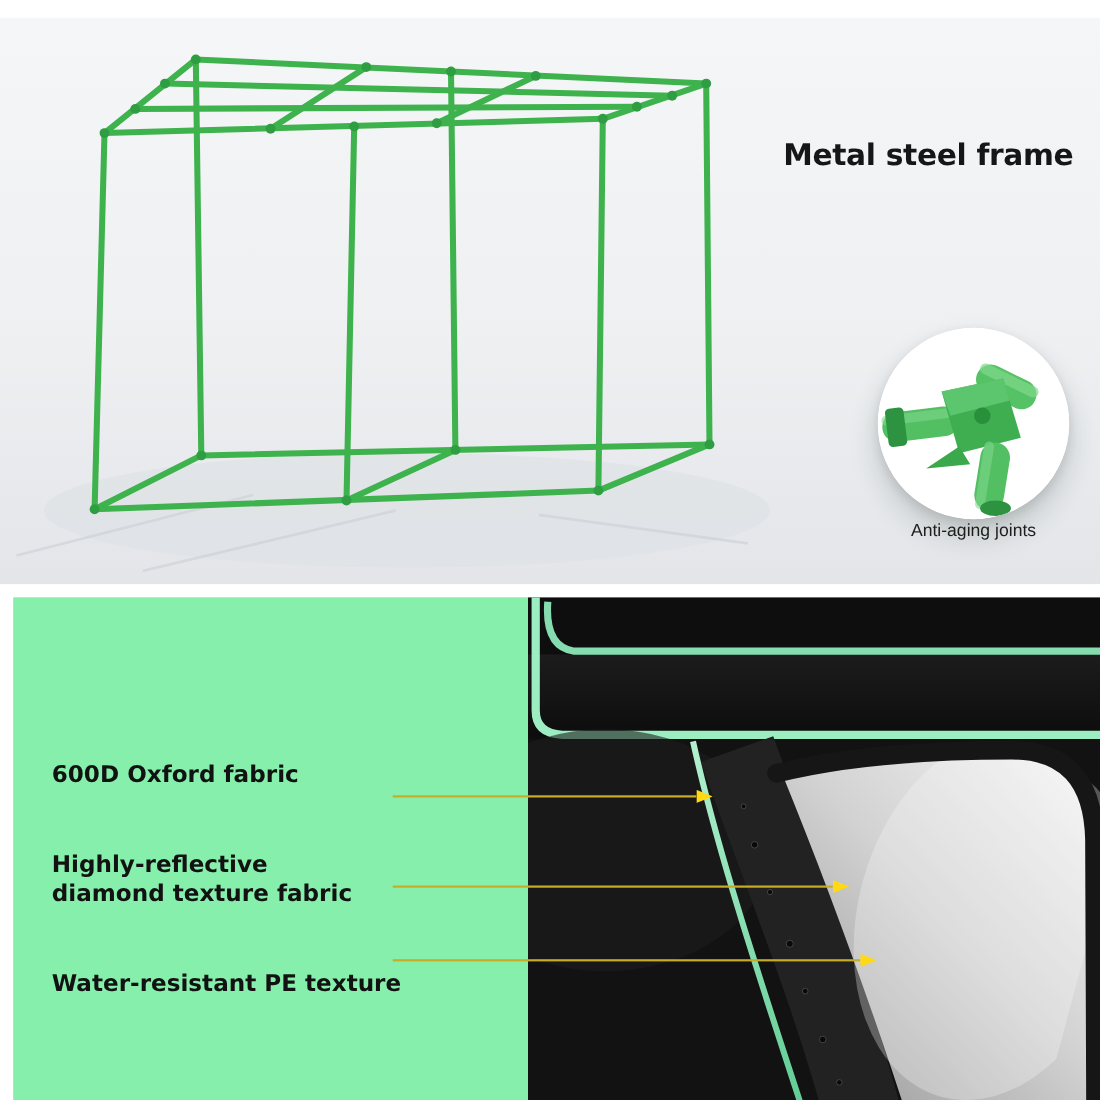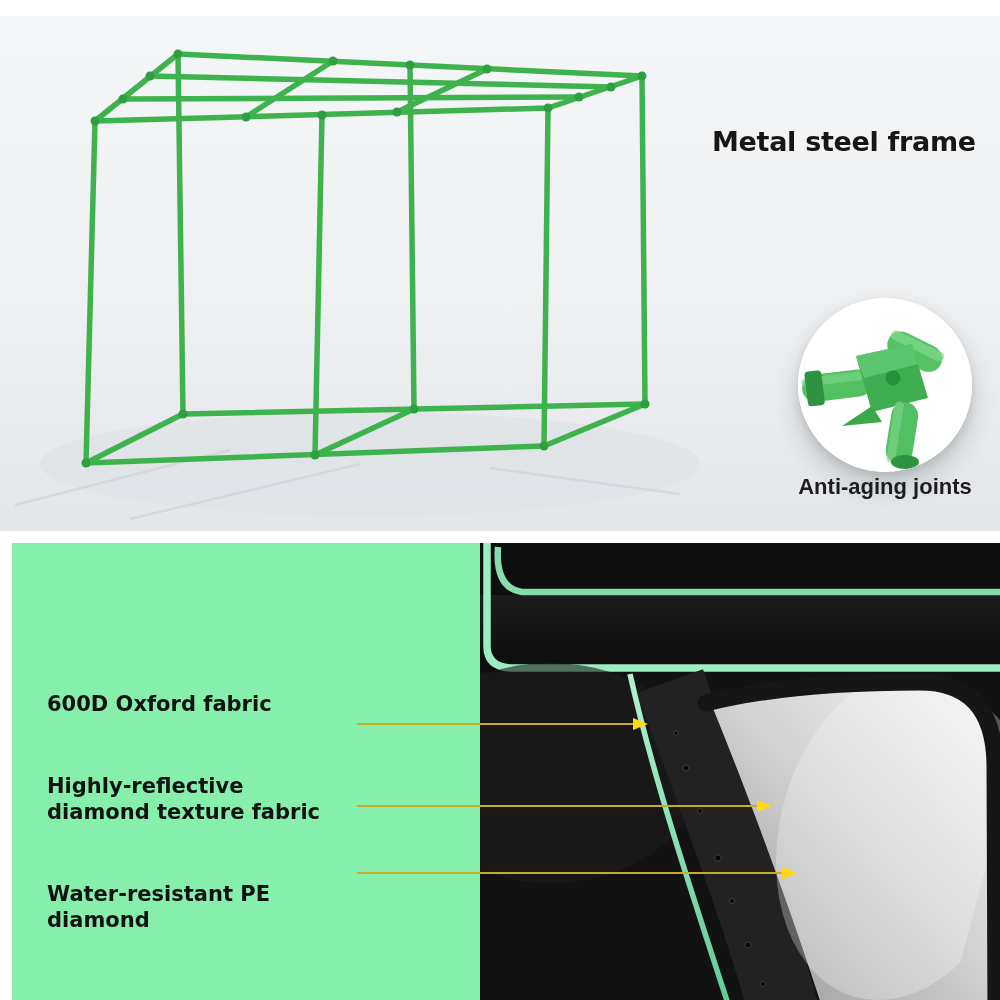--- a/index.html
+++ b/index.html
@@ -19,21 +19,21 @@
     font-family:"DejaVu Sans","Liberation Sans",sans-serif;
     font-size:27px;font-weight:700;color:#161616;letter-spacing:-0.3px;
   }
   .inset{
     position:absolute;left:798px;top:282px;width:174px;height:174px;
     border-radius:50%;overflow:hidden;background:#fff;
     box-shadow:0 14px 26px rgba(40,60,50,.20),0 4px 10px rgba(0,0,0,.10);
   }
   .inset-caption{
     position:absolute;left:785px;top:458px;width:200px;text-align:center;
-    font-size:22px;font-weight:700;color:#1d1d1d;
+    font-size:16px;font-weight:400;color:#1d1d1d;
   }
   
   .bottom-section{
     position:absolute;left:12px;top:527px;width:1000px;height:473px;background:#86efac;
   }
   .photo{position:absolute;left:468px;top:0;width:532px;height:473px;}
   .feature-label{
     position:absolute;left:35px;color:#121212;
     font-family:"DejaVu Sans","Liberation Sans",sans-serif;
     font-size:21px;font-weight:600;line-height:26px;
@@ -198,18 +198,18 @@
     </div>
 
     <div class="feature-label f1-label">600D Oxford fabric</div>
     <div class="leader f1-line"></div>
     <div class="marker f1-marker"></div>
 
     <div class="feature-label f2-label">Highly-reflective diamond texture fabric</div>
     <div class="leader f2-line"></div>
     <div class="marker f2-marker"></div>
 
-    <div class="feature-label f3-label">Water-resistant PE diamond</div>
+    <div class="feature-label f3-label">Water-resistant PE texture</div>
     <div class="leader f3-line"></div>
     <div class="marker f3-marker"></div>
 
   </section>
 </div>
 
 </body></html>

